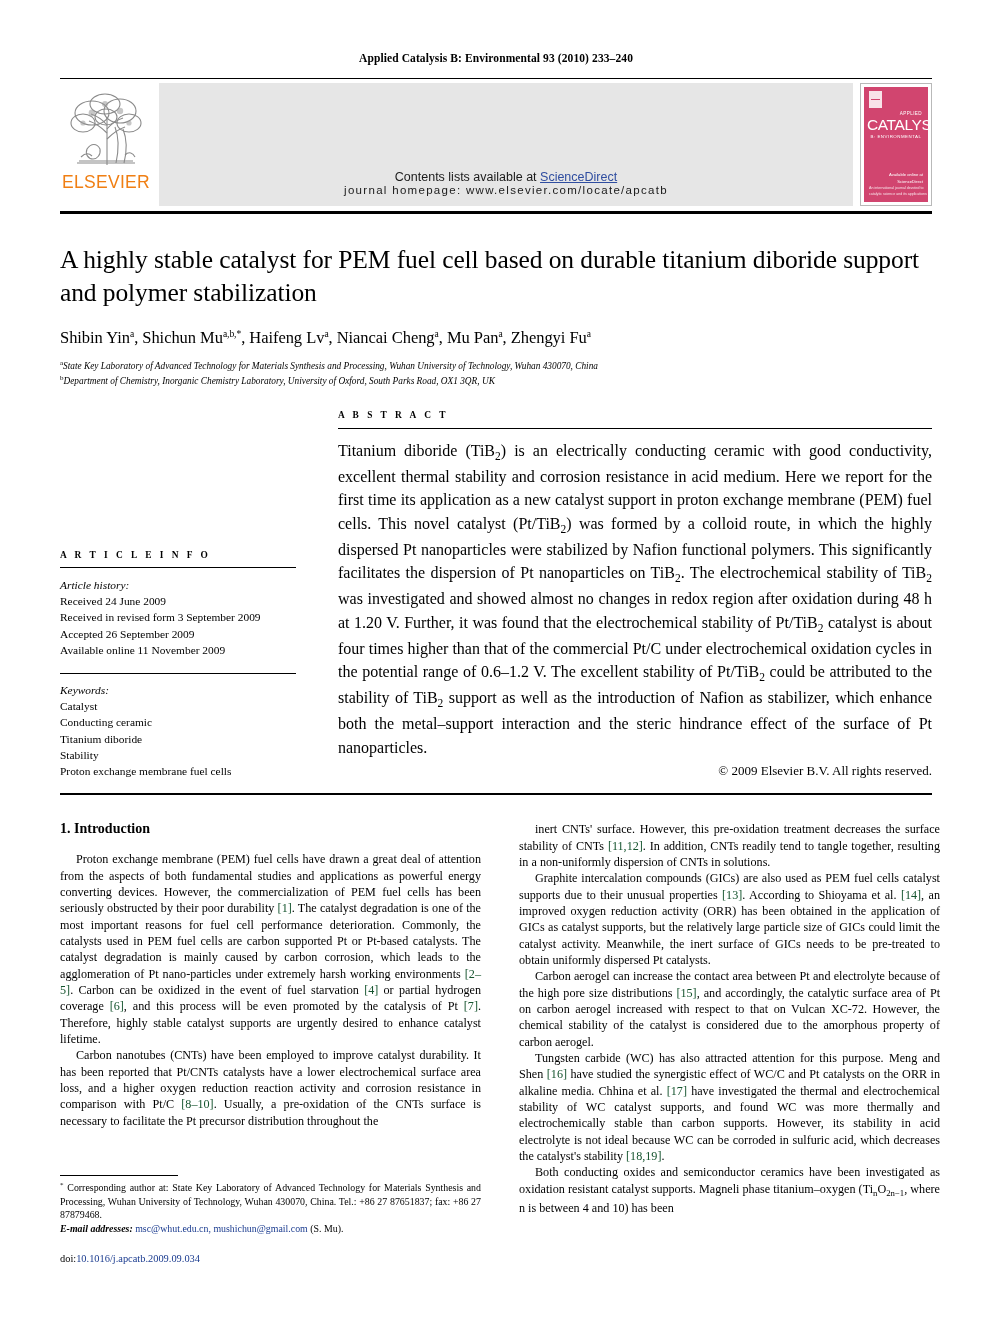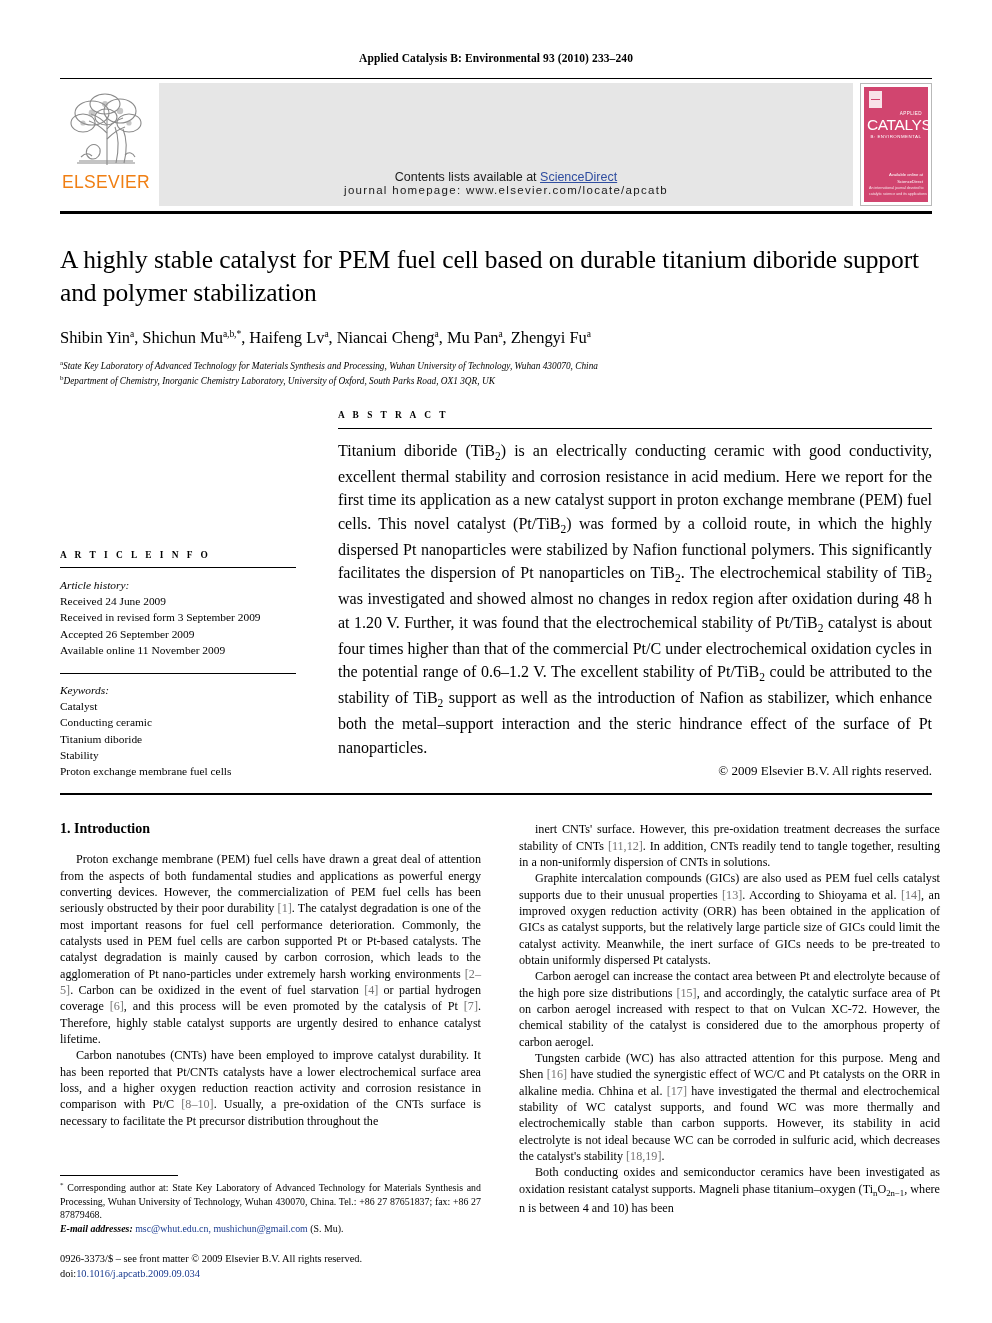--- a/index.html
+++ b/index.html
@@ -247,21 +247,21 @@
   }
   .bp {
     font-size: 12.15px;
     line-height: 1.345;
     text-align: justify;
     margin: 0;
     text-indent: 16px;
     hyphens: none;
   }
   .bp + .bp { margin-top: 0; }
-  .ref { color: #737373; }
+  .ref { color: #14532d; }
   .footnote-area { margin-top: 46px; }
   .fn-rule {
     border-top: 1.1px solid #000;
     width: 118px;
     margin-bottom: 5px;
   }
   .fn {
     font-size: 9.9px;
     line-height: 1.36;
     text-align: justify;
@@ -393,21 +393,20 @@
 
       <div class="footnote-area">
         <div class="fn-rule"></div>
         <p class="fn"><sup>*</sup> Corresponding author at: State Key Laboratory of Advanced Technology for Materials Synthesis and Processing, Wuhan University of Technology, Wuhan 430070, China. Tel.: +86 27 87651837; fax: +86 27 87879468.</p>
         <p class="fn">
           <span class="it">E-mail addresses:</span>
           <span class="mail">msc@whut.edu.cn, mushichun@gmail.com</span>
           <span>(S. Mu).</span>
         </p>
         <div class="issn-block">
-          <div>0926-3373/$ – see front matter © 2009 Elsevier B.V. All rights reserved.</div>
           <div><span>doi:</span><span class="doi">10.1016/j.apcatb.2009.09.034</span></div>
         </div>
       </div>
     </div>
 
     <div class="bcol">
       <p class="bp">inert CNTs' surface. However, this pre-oxidation treatment decreases the surface stability of CNTs <span class="ref">[11,12]</span>. In addition, CNTs readily tend to tangle together, resulting in a non-uniformly dispersion of CNTs in solutions.</p>
       <p class="bp">Graphite intercalation compounds (GICs) are also used as PEM fuel cells catalyst supports due to their unusual properties <span class="ref">[13]</span>. According to Shioyama et al. <span class="ref">[14]</span>, an improved oxygen reduction activity (ORR) has been obtained in the application of GICs as catalyst supports, but the relatively large particle size of GICs could limit the catalyst activity. Meanwhile, the inert surface of GICs needs to be pre-treated to obtain uniformly dispersed Pt catalysts.</p>
       <p class="bp">Carbon aerogel can increase the contact area between Pt and electrolyte because of the high pore size distributions <span class="ref">[15]</span>, and accordingly, the catalytic surface area of Pt on carbon aerogel increased with respect to that on Vulcan XC-72. However, the chemical stability of the catalyst is considered due to the amorphous property of carbon aerogel.</p>
       <p class="bp">Tungsten carbide (WC) has also attracted attention for this purpose. Meng and Shen <span class="ref">[16]</span> have studied the synergistic effect of WC/C and Pt catalysts on the ORR in alkaline media. Chhina et al. <span class="ref">[17]</span> have investigated the thermal and electrochemical stability of WC catalyst supports, and found WC was more thermally and electrochemically stable than carbon supports. However, its stability in acid electrolyte is not ideal because WC can be corroded in sulfuric acid, which decreases the catalyst's stability <span class="ref">[18,19]</span>.</p>

